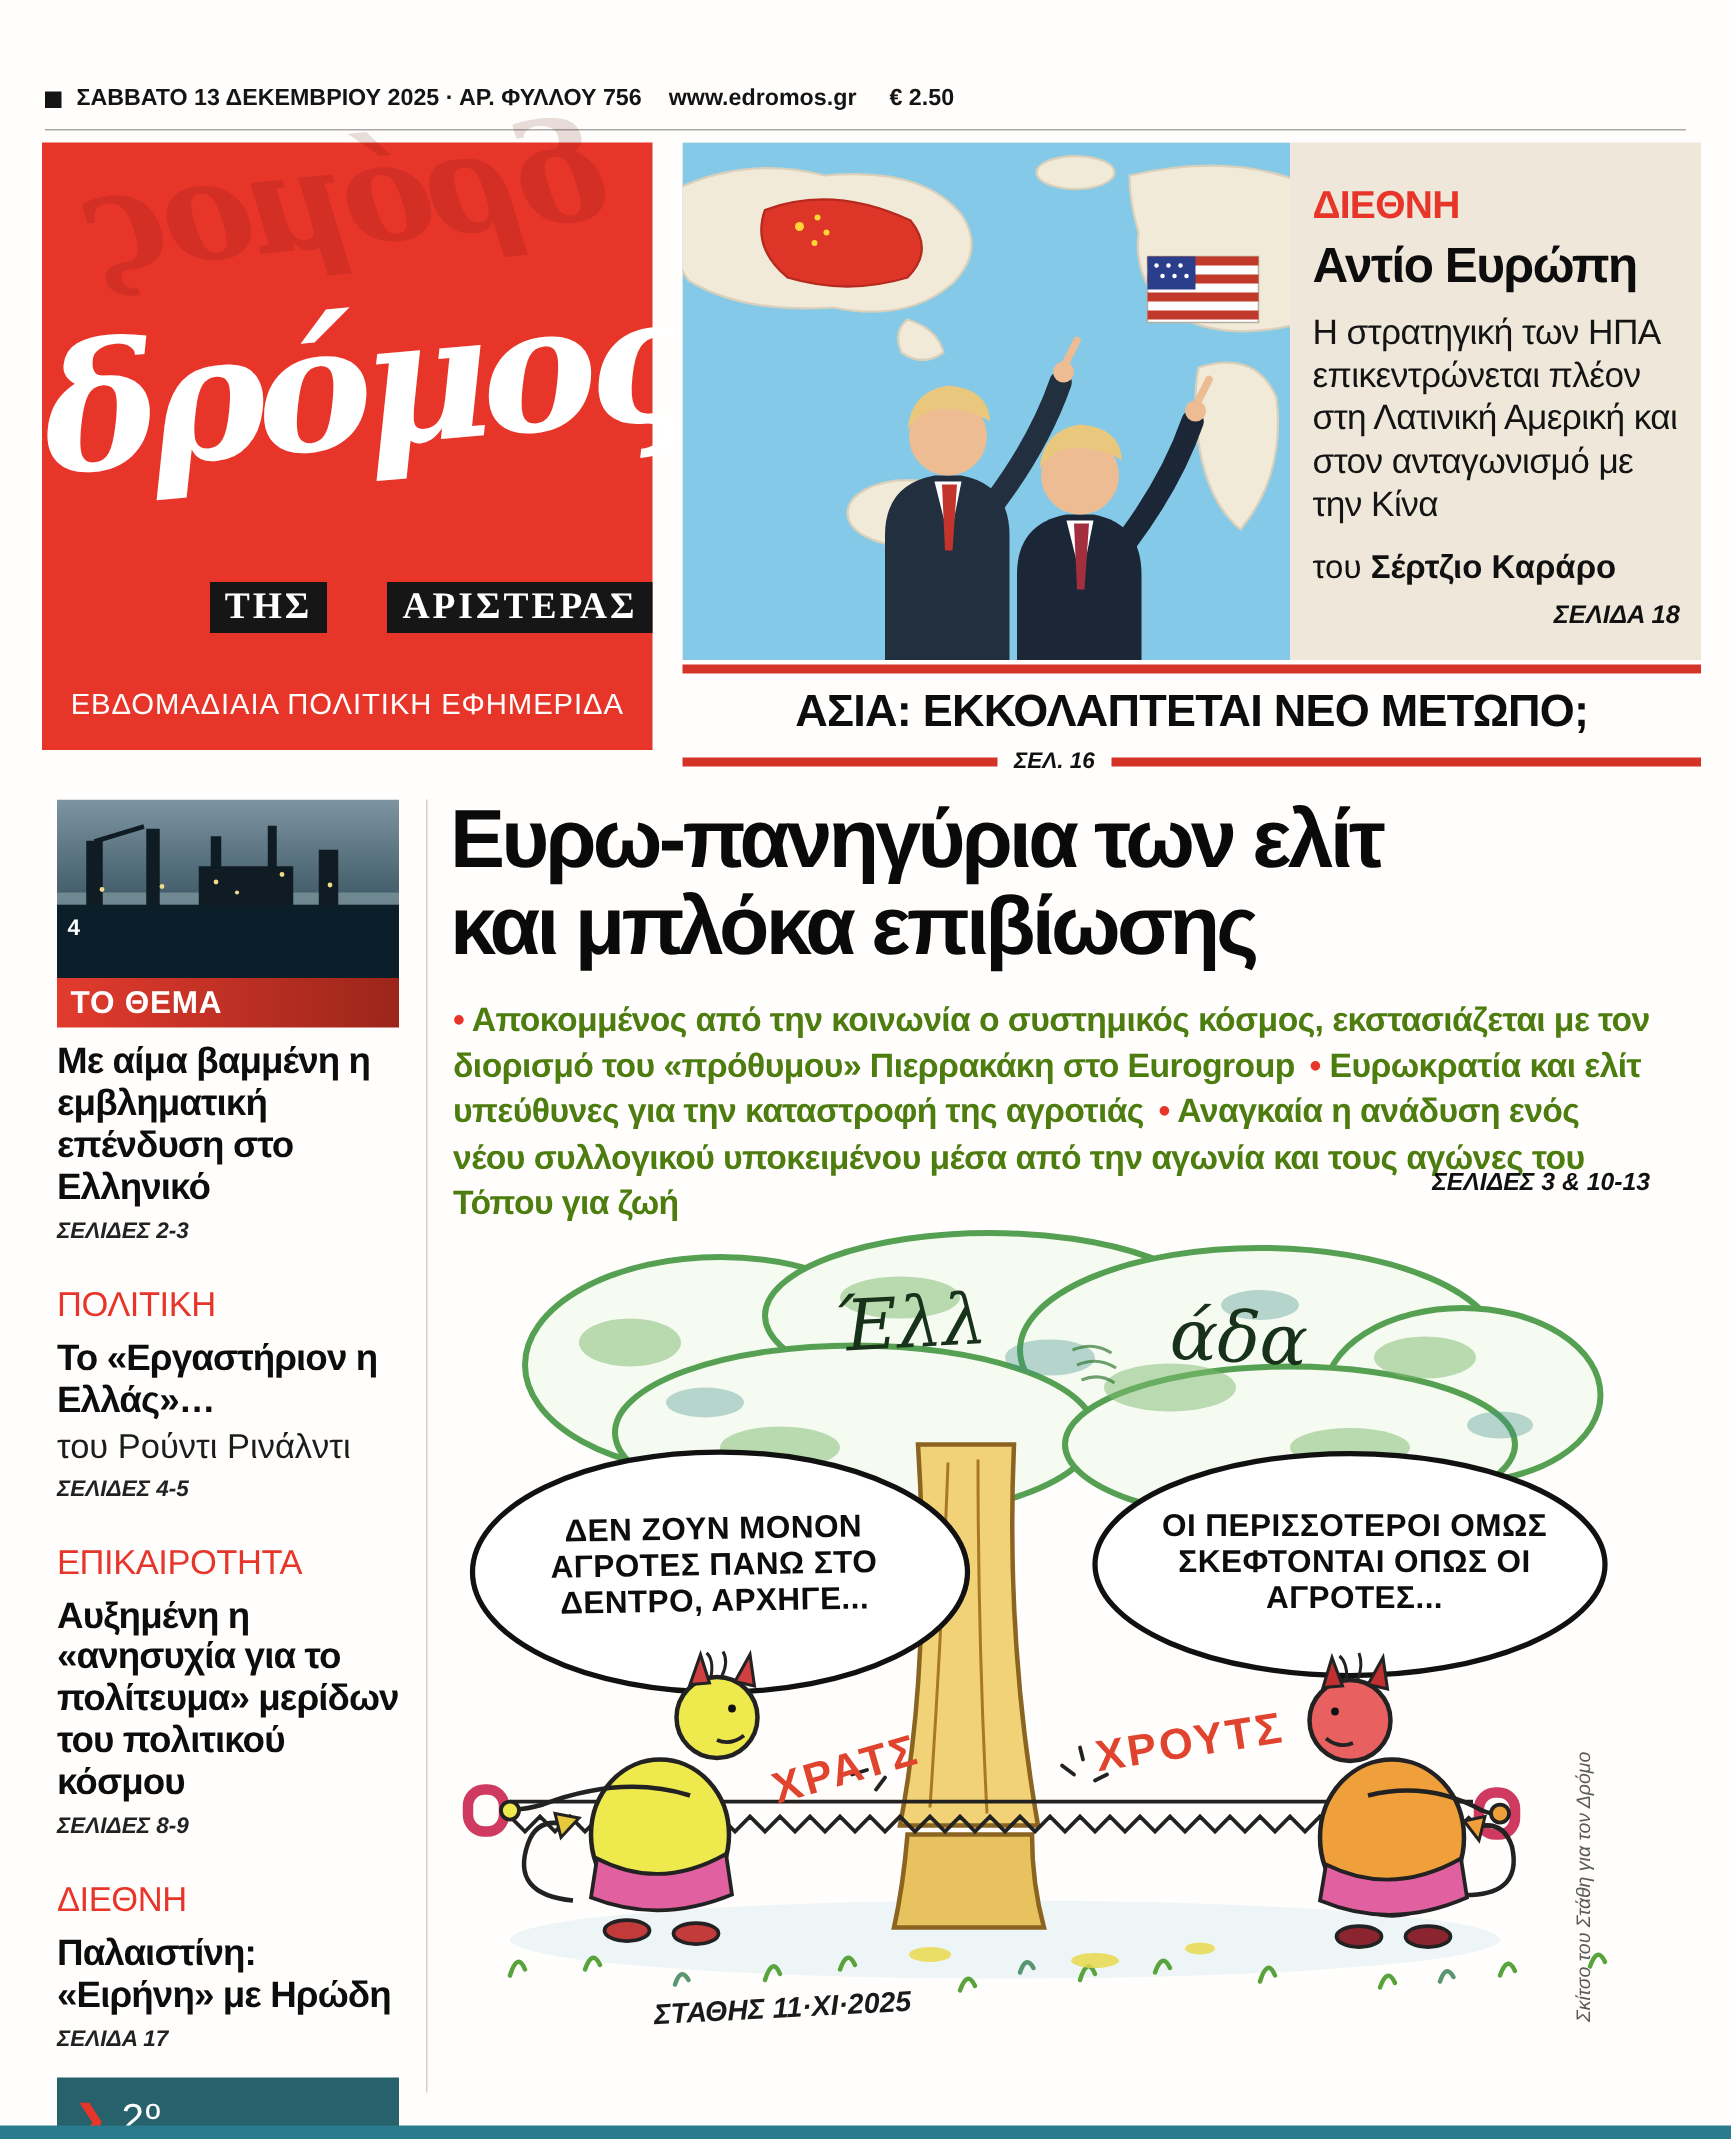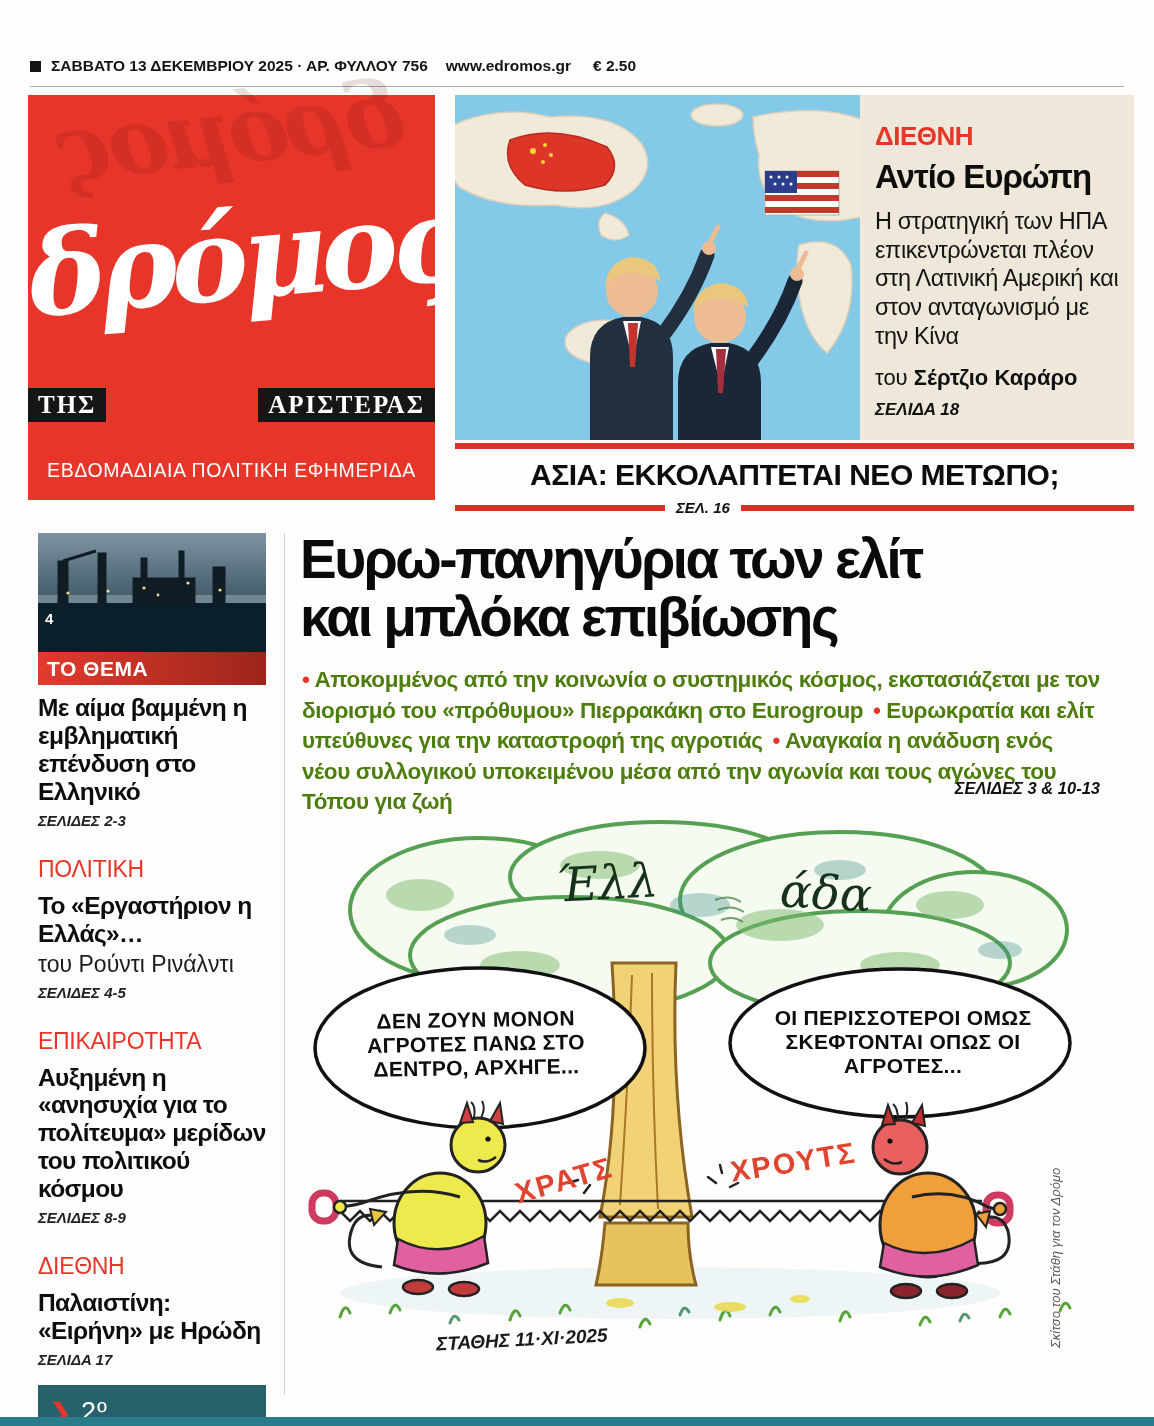--- a/index.html
+++ b/index.html
@@ -14,36 +14,36 @@
   .dl-price{margin-left:12px;}
 
   
   .logo{position:absolute;left:28px;top:95px;width:407px;height:405px;background:#e8352a;}
   .logo-ghost{position:absolute;left:0;top:-18px;width:100%;text-align:center;
     font-family:"DejaVu Serif",serif;font-style:italic;font-weight:bold;font-size:92px;
     color:rgba(90,12,8,.14);transform:scaleX(-1) rotate(6deg);letter-spacing:-4px;}
   .logo-script{position:absolute;left:0;top:105px;width:100%;text-align:center;
     font-family:"DejaVu Serif",serif;font-style:italic;font-weight:bold;font-size:116px;
     color:#ffffff;transform:rotate(-5deg);letter-spacing:-6px;line-height:1;}
-  .logo-strips{position:absolute;left:0;top:293px;width:100%;display:flex;justify-content:space-between;gap:40px;}
+  .logo-strips{position:absolute;left:0;top:293px;width:100%;display:flex;justify-content:flex-end;gap:40px;}
   .strip{background:#161616;color:#fff;font-family:"Liberation Serif",serif;font-weight:bold;
     font-size:25px;letter-spacing:2px;padding:3px 10px;}
   .logo-tagline{position:absolute;bottom:18px;width:100%;text-align:center;color:#fff;
     font-size:19.5px;letter-spacing:.6px;}
 
   
   .top-panel{position:absolute;left:455px;top:95px;width:679px;height:345px;background:#efe8da;}
   .map-photo{position:absolute;left:0;top:0;width:405px;height:345px;}
   .top-article{position:absolute;left:420px;top:26px;width:245px;}
   .ta-kicker{color:#e8352a;font-size:26px;font-weight:bold;letter-spacing:-.5px;}
   .ta-title{font-size:33px;font-weight:bold;margin-top:6px;letter-spacing:-1px;color:#0d0d0d;}
   .ta-deck{font-size:23.5px;line-height:1.22;margin-top:11px;color:#141414;letter-spacing:-.4px;}
   .ta-byline{margin-top:15px;font-size:22px;}
   .ta-byline b{font-weight:bold;}
-  .ta-pageref{margin-top:9px;font-style:italic;font-weight:bold;font-size:17px;text-align:left;}
+  .ta-pageref{margin-top:9px;font-style:italic;font-weight:bold;font-size:17px;text-align:right;}
 
   
   .banner{position:absolute;left:455px;top:443px;width:679px;}
   .redbar{height:6px;background:#d63328;}
   .banner-title{text-align:center;font-size:30px;font-weight:bold;padding:9px 0 7px;
     letter-spacing:-.5px;color:#0d0d0d;}
   .banner-bottom{display:flex;align-items:center;gap:11px;}
   .bb-left{flex:0 0 210px;}
   .bb-right{flex:1;}
   .banner-pageref{font-style:italic;font-weight:bold;font-size:15px;white-space:nowrap;}

